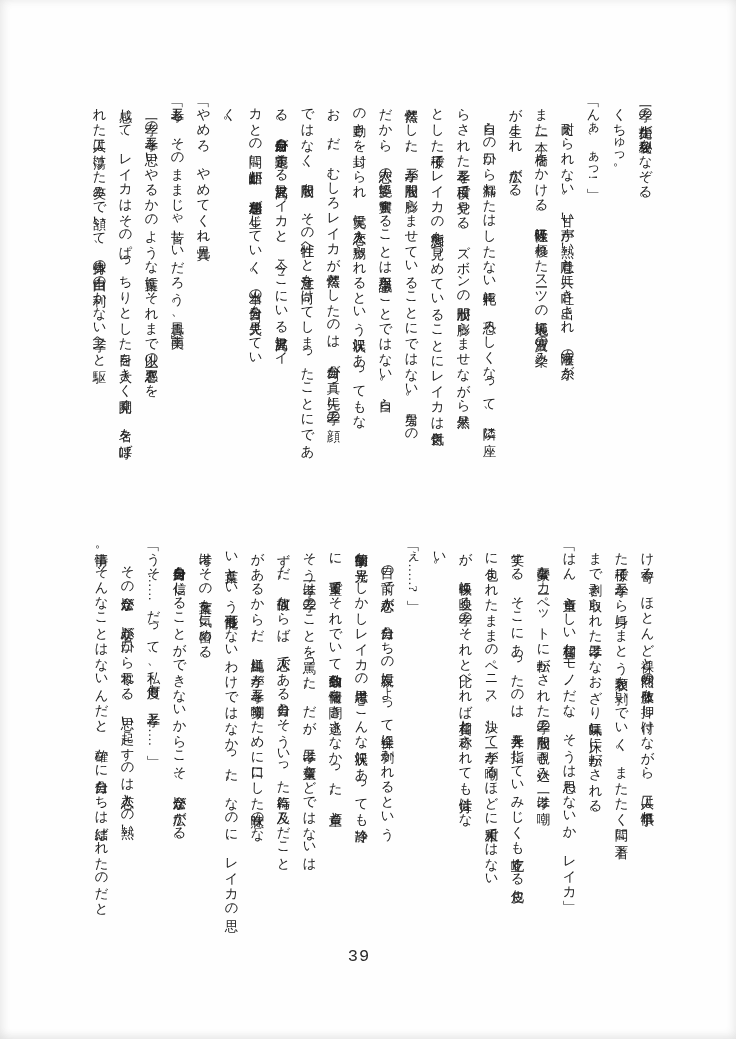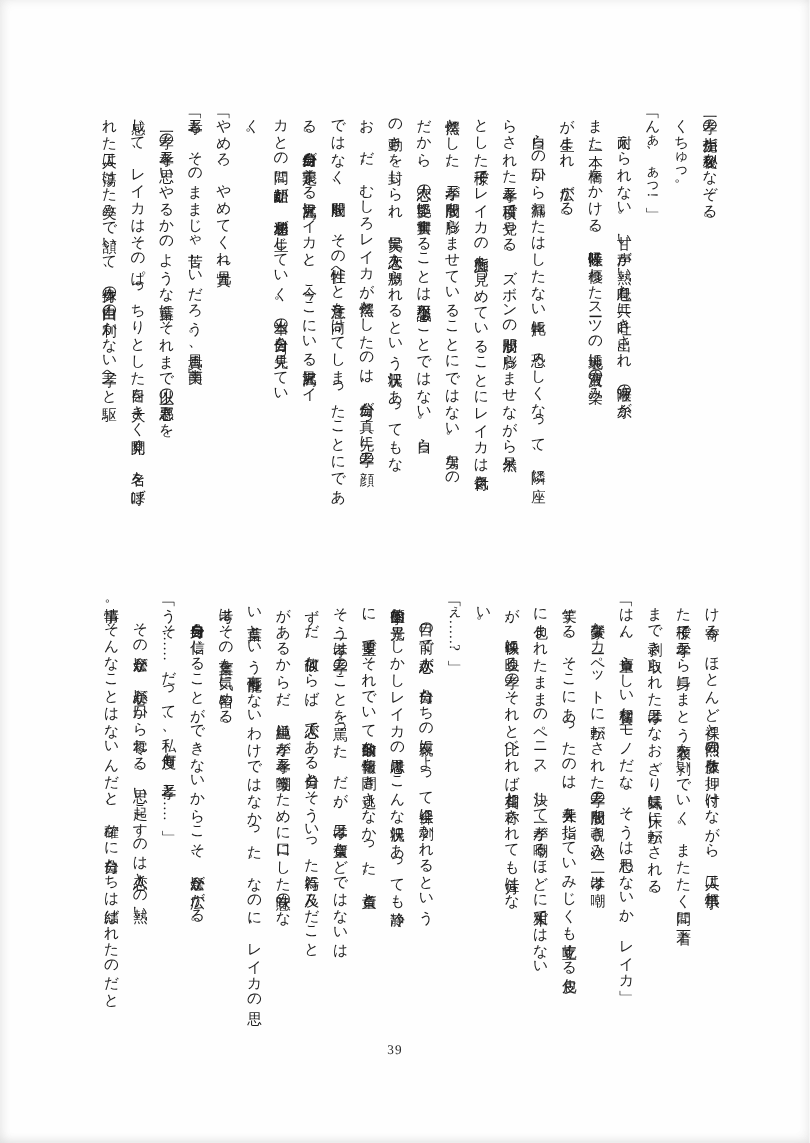--- a/index.html
+++ b/index.html
@@ -40,24 +40,24 @@
   .block-bottom {
     top: 543px;
     left: 88px;
   }
   .page-number {
     position: absolute;
     top: 947px;
     left: 337px;
     width: 44px;
     text-align: center;
-    font-size: 12px;
+    font-size: 17px;
     letter-spacing: 1px;
     color: #2a2a2a;
-    font-family: Liberation Serif, serif;
+    font-family: Liberation Mono, monospace;
   }
 </style>
 </head>
 <body>
 
 <div class="sheet">
   <div class="vtext block-top">一孝の指先が秘裂をなぞる。
 くちゅっ。
 「んぁ、ぁっ!」
 　耐えられない。甘い声が熱い吐息と共に吐き出され、唾液の糸が

